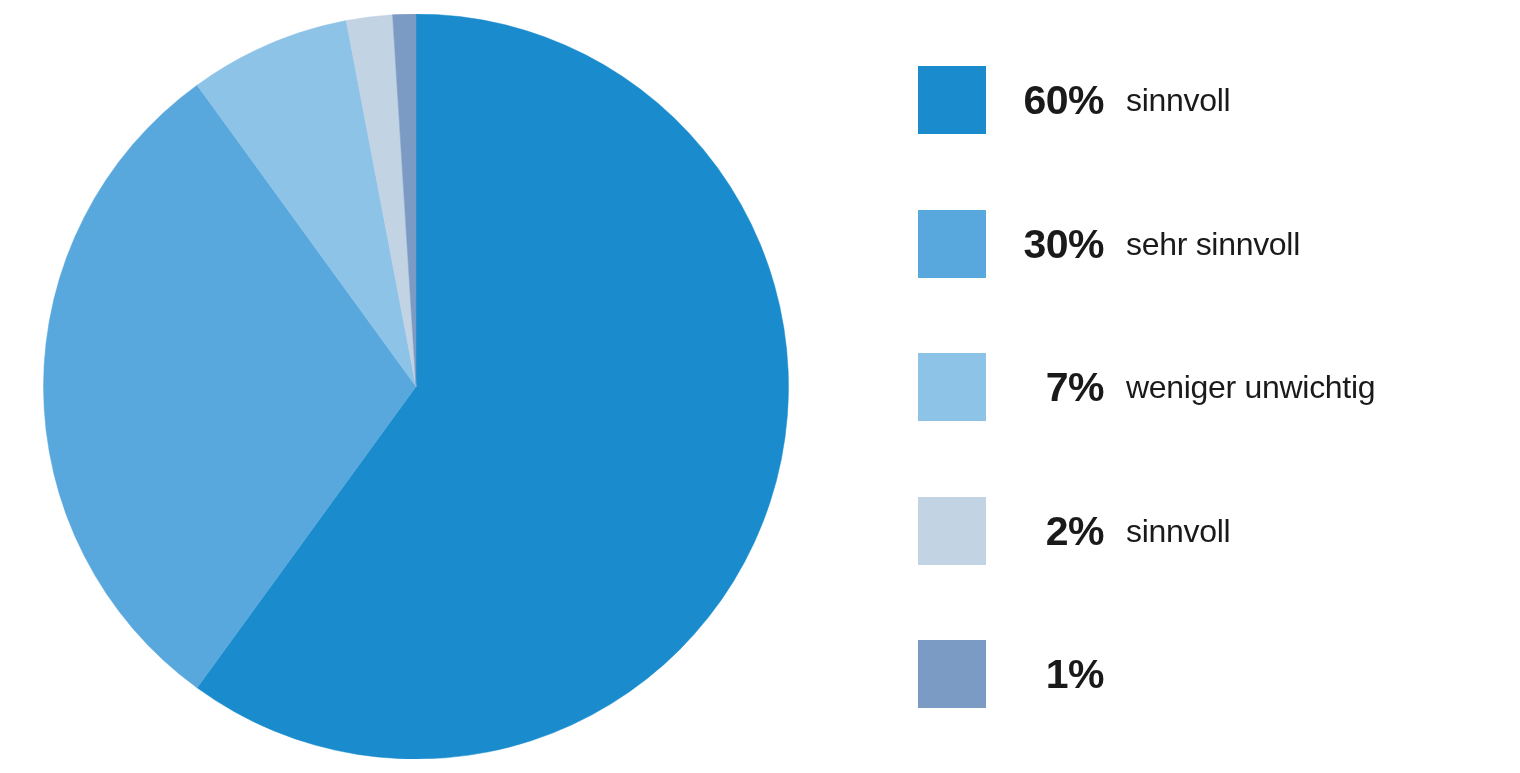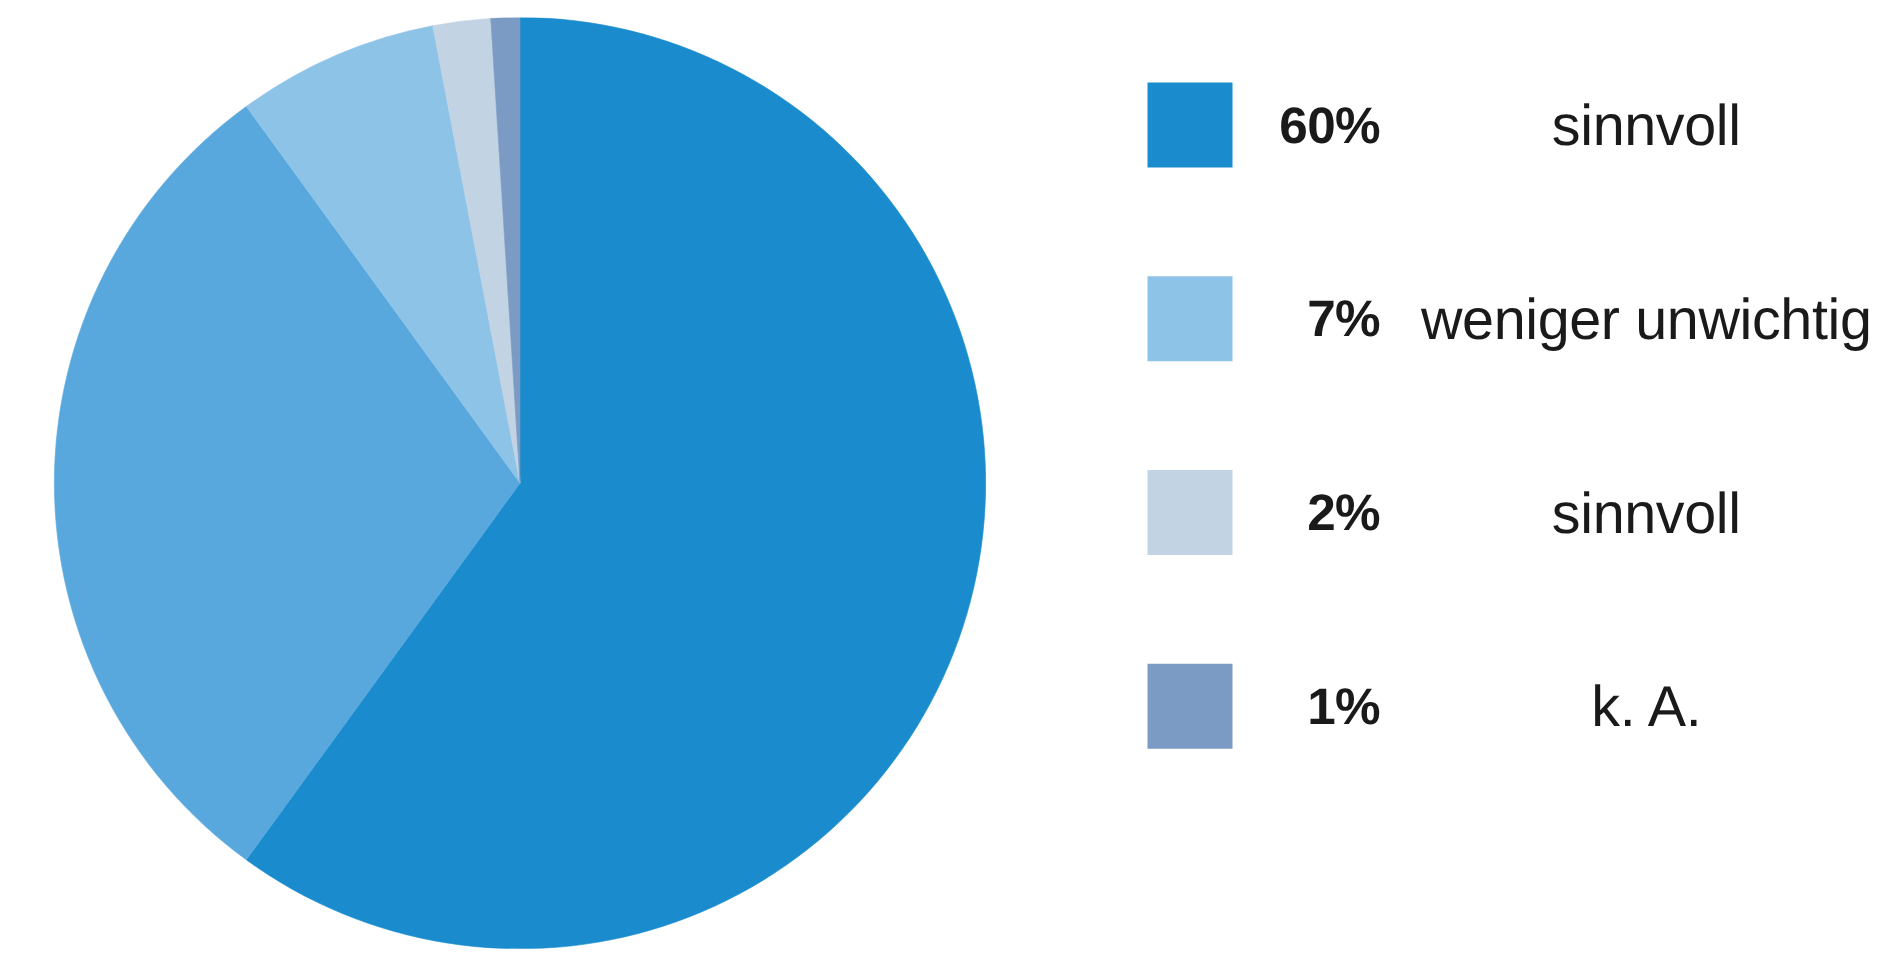--- a/index.html
+++ b/index.html
@@ -65,28 +65,27 @@
     box-sizing: border-box;
     font-size: 41px;
     font-weight: bold;
     color: #1a1a1a;
     line-height: 68px;
     letter-spacing: -0.5px;
     margin-top: 10px;
   }
   .legend-label {
     flex: 1 1 auto;
-    font-size: 46px;
+    font-size: 32px;
     font-weight: normal;
     color: #1a1a1a;
     line-height: 68px;
     letter-spacing: -0.3px;
     white-space: nowrap;
     margin-top: 10px;
-    text-align: center;
   }
 </style>
 </head>
 <body>
 
 <div id="figure">
 
   <div id="pie-area">
     <svg id="pie-svg" viewBox="0 0 752 745">
       <g id="pie-slices">
@@ -100,33 +99,37 @@
   </div>
 
   <div id="legend">
 
     <div class="legend-row">
       <span class="legend-swatch" style="background: rgb(26, 140, 205);"></span>
       <span class="legend-pct">60%</span>
       <span class="legend-label">sinnvoll</span>
     </div>
 
+    <div class="legend-row">
+      <span class="legend-swatch" style="background: rgb(88, 168, 221);"></span>
+      <span class="legend-pct">30%</span>
+      <span class="legend-label">sehr sinnvoll</span>
+    </div>
 
     <div class="legend-row">
       <span class="legend-swatch" style="background: rgb(142, 195, 232);"></span>
       <span class="legend-pct">7%</span>
       <span class="legend-label">weniger unwichtig</span>
     </div>
 
     <div class="legend-row">
       <span class="legend-swatch" style="background: rgb(194, 211, 228);"></span>
       <span class="legend-pct">2%</span>
       <span class="legend-label">sinnvoll</span>
     </div>
 
     <div class="legend-row">
       <span class="legend-swatch" style="background: rgb(123, 155, 196);"></span>
       <span class="legend-pct">1%</span>
-      <span class="legend-label">k. A.</span>
     </div>
 
   </div>
 </div>
 
 </body></html>

